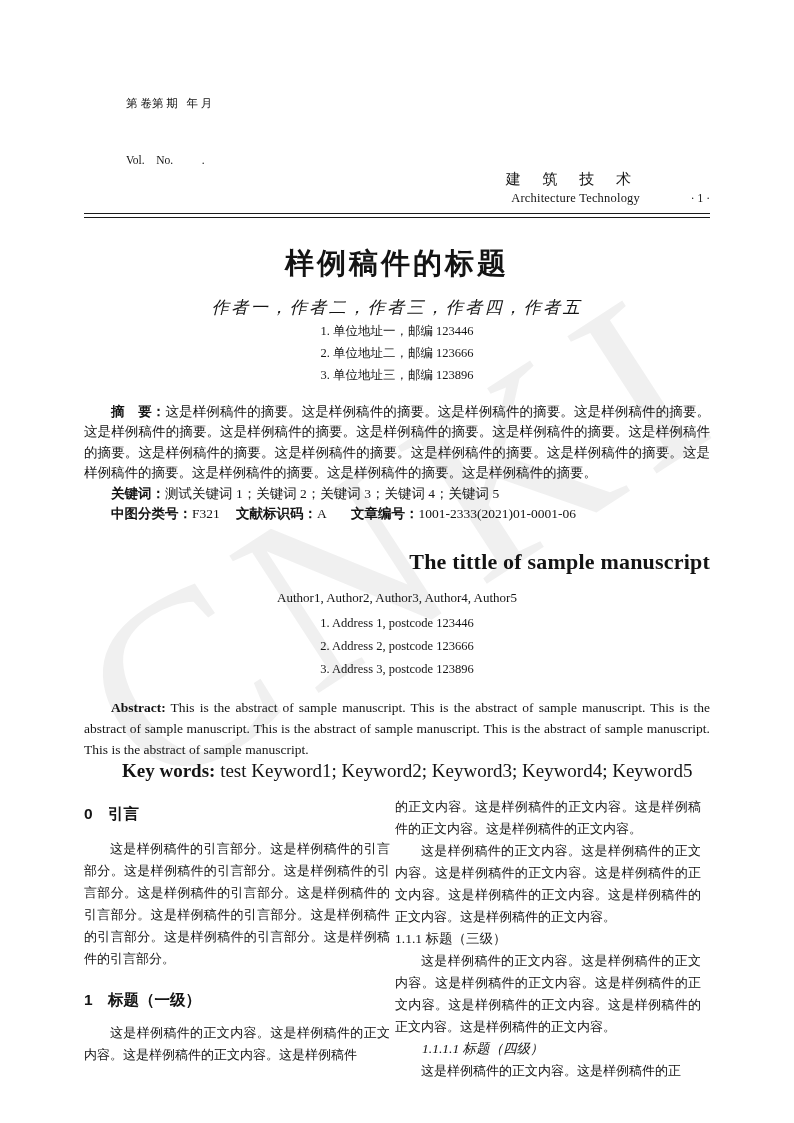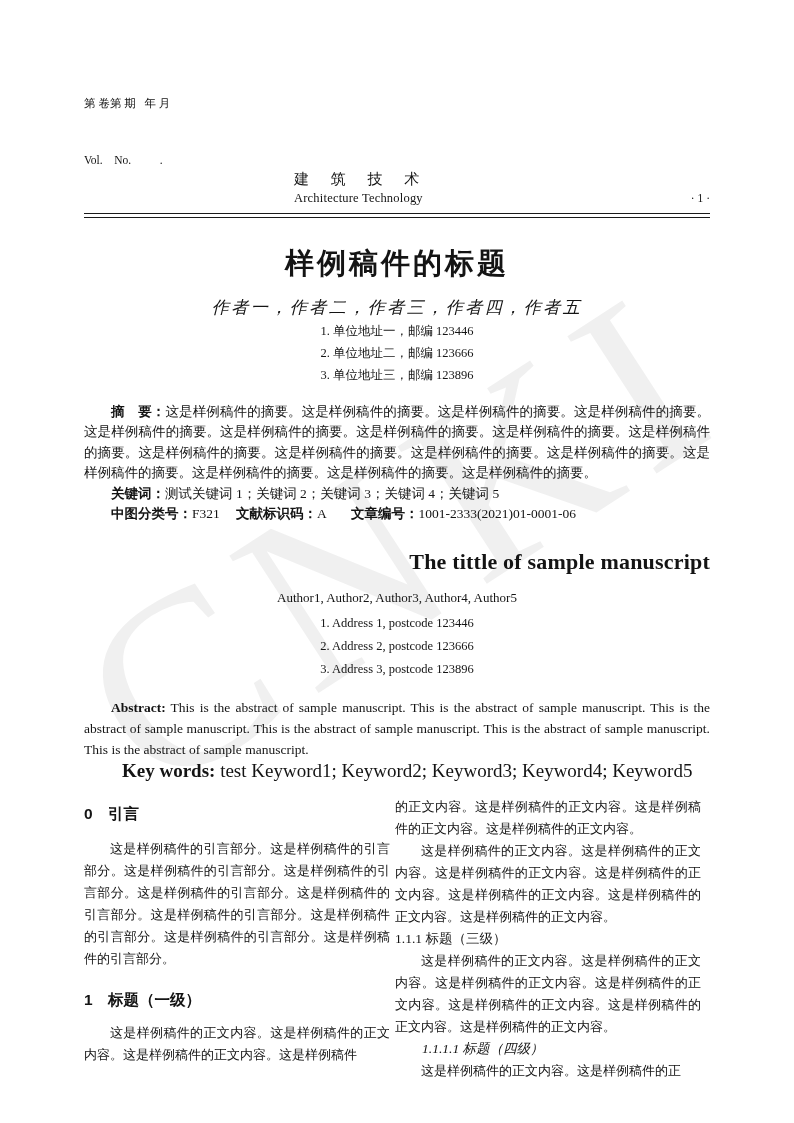--- a/index.html
+++ b/index.html
@@ -14,22 +14,22 @@
     transform:rotate(-33deg);
     font-family:"Liberation Serif","DejaVu Serif",serif;
     font-size:250px; font-weight:400; letter-spacing:20px;
     color:rgba(40,40,40,0.07); user-select:none; pointer-events:none;
   }
   .content { position:relative; z-index:1; padding:56px 84px 0 84px; }
 
   
   .hdr { display:grid; grid-template-columns:210px 1fr 70px; align-items:end; }
   .hdr .cell { line-height:19px; }
-  .hdr-left { font-size:11.5px; white-space:pre; }
-  .hdr-center { text-align:left; }
+  .hdr-left { font-size:11.5px; white-space:pre;margin-left:42px; }
+  .hdr-center { text-align:right; }
   .hdr-cn { font-size:15px; letter-spacing:9px; }
   .hdr-en { font-size:12.5px; letter-spacing:0.2px; }
   .hdr-right { text-align:right; font-size:11.5px; }
   .rule2 { margin-top:5px; height:2.6px; border-top:1.7px solid #1a1a1a; border-bottom:1px solid #1a1a1a; }
 
   
   .title-cn {
     margin-top:25px; text-align:center; font-family:"Liberation Sans","DejaVu Sans",sans-serif;
     font-weight:bold; font-size:29px; letter-spacing:3px; line-height:40px;
   }

